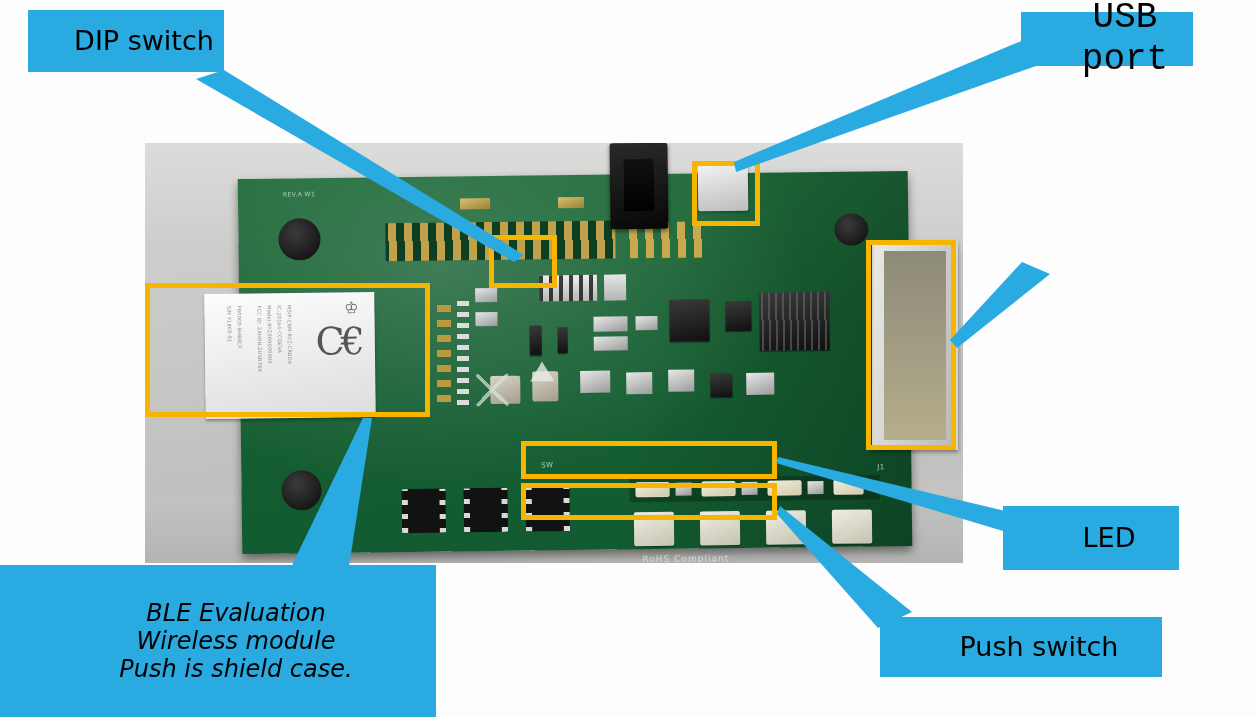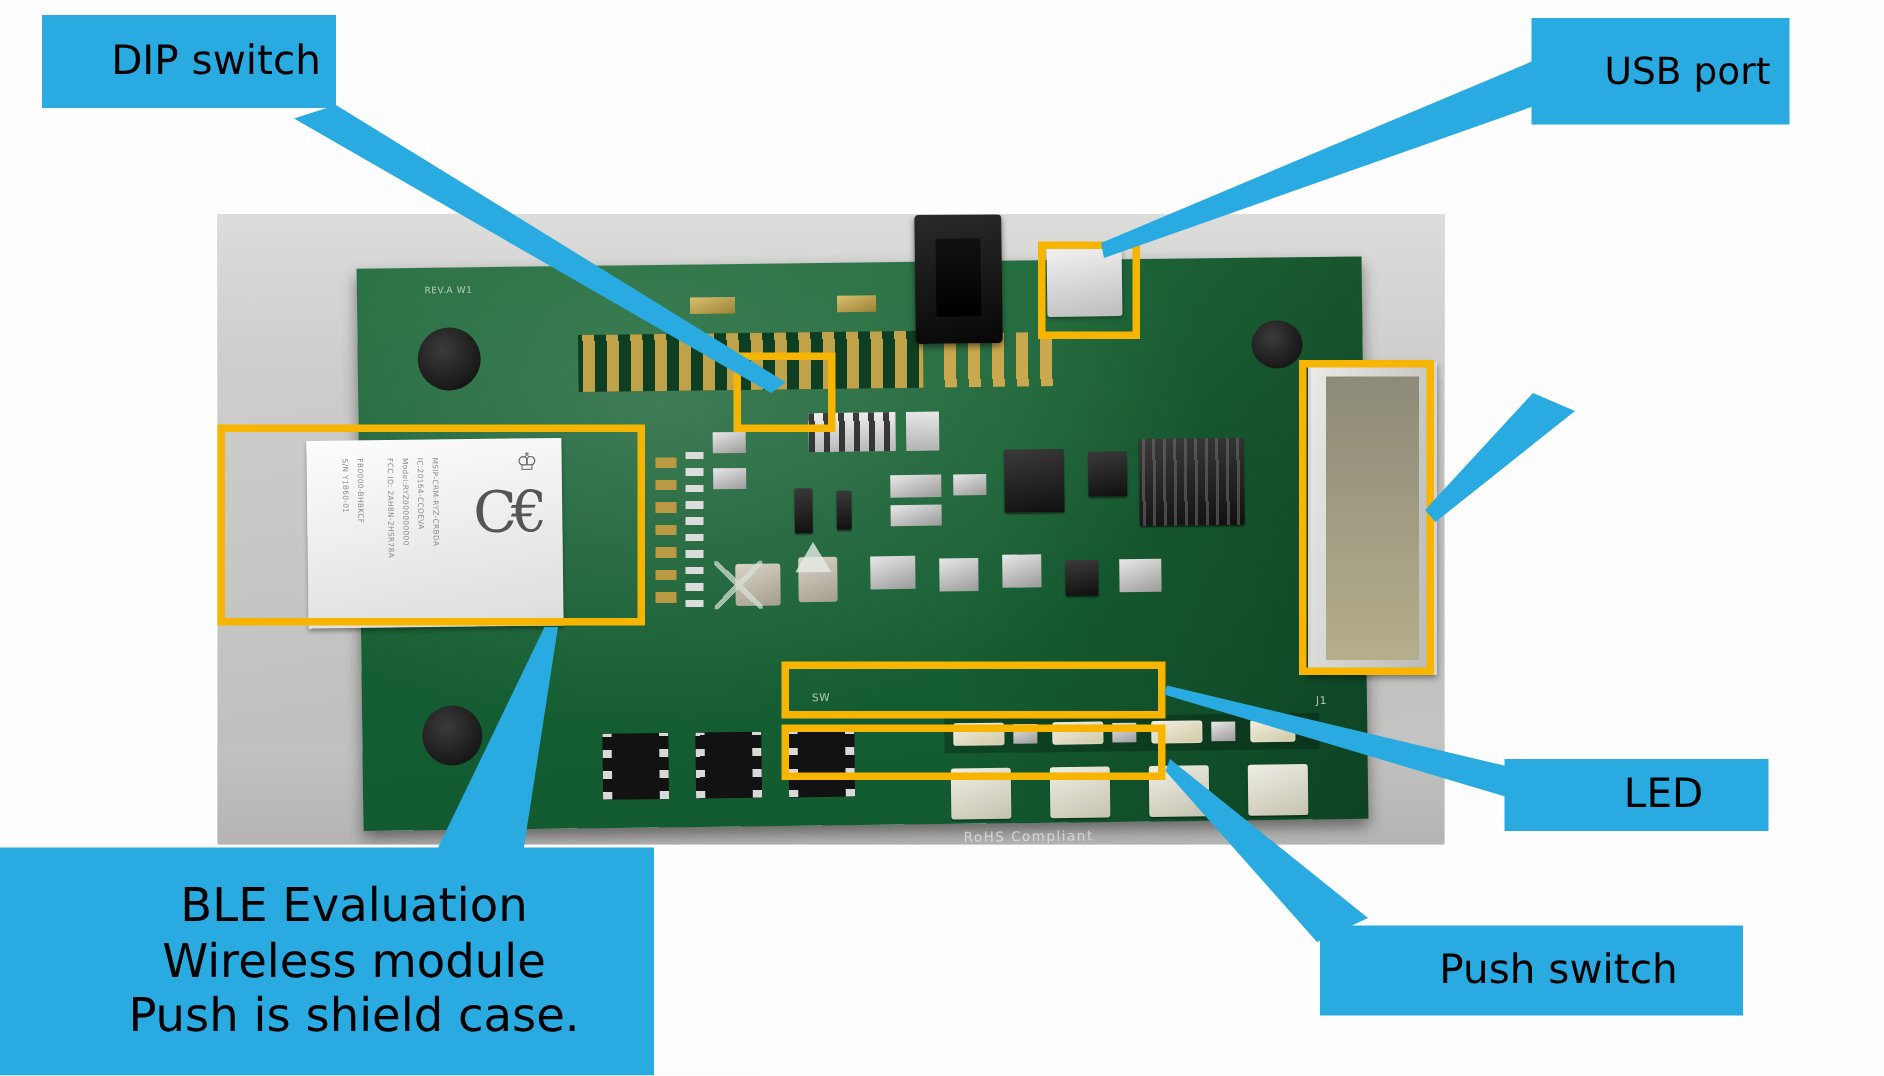--- a/index.html
+++ b/index.html
@@ -249,32 +249,32 @@
       <polygon points="878,628 912,612 780,506 777,514" fill="#29ABE2"></polygon>
 
       <polygon points="282,586 346,586 372,418 363,418" fill="#29ABE2"></polygon>
     </svg>
   </div>
 
   <div class="callout" style="left:28px;top:10px;width:196px;height:62px;font-size:27px;">
     <span>DIP switch</span>
   </div>
 
-  <div class="callout" style="left:1021px;top:12px;width:172px;height:71px;font-size:25px;">
+  <div class="callout" style="left:1021px;top:12px;width:172px;height:54px;font-size:36px;font-family:Liberation Mono, monospace;">
     <span>USB port</span>
   </div>
 
 
-  <div class="callout" style="left:1003px;top:506px;width:176px;height:48px;font-size:27px;">
+  <div class="callout" style="left:1003px;top:506px;width:176px;height:64px;font-size:27px;">
     <span>LED</span>
   </div>
 
   <div class="callout" style="left:880px;top:617px;width:282px;height:60px;font-size:27px;">
     <span>Push switch</span>
   </div>
 
-  <div class="callout" style="left:0px;top:565px;width:436px;height:152px;font-size:31px;flex-direction:column;">
+  <div class="callout" style="left:0px;top:565px;width:436px;height:152px;font-size:24px;flex-direction:column;font-style:italic;">
     <span>BLE Evaluation</span>
     <span>Wireless module</span>
     <span>Push is shield case.</span>
   </div>
 
 </div>
 
 </body></html>

